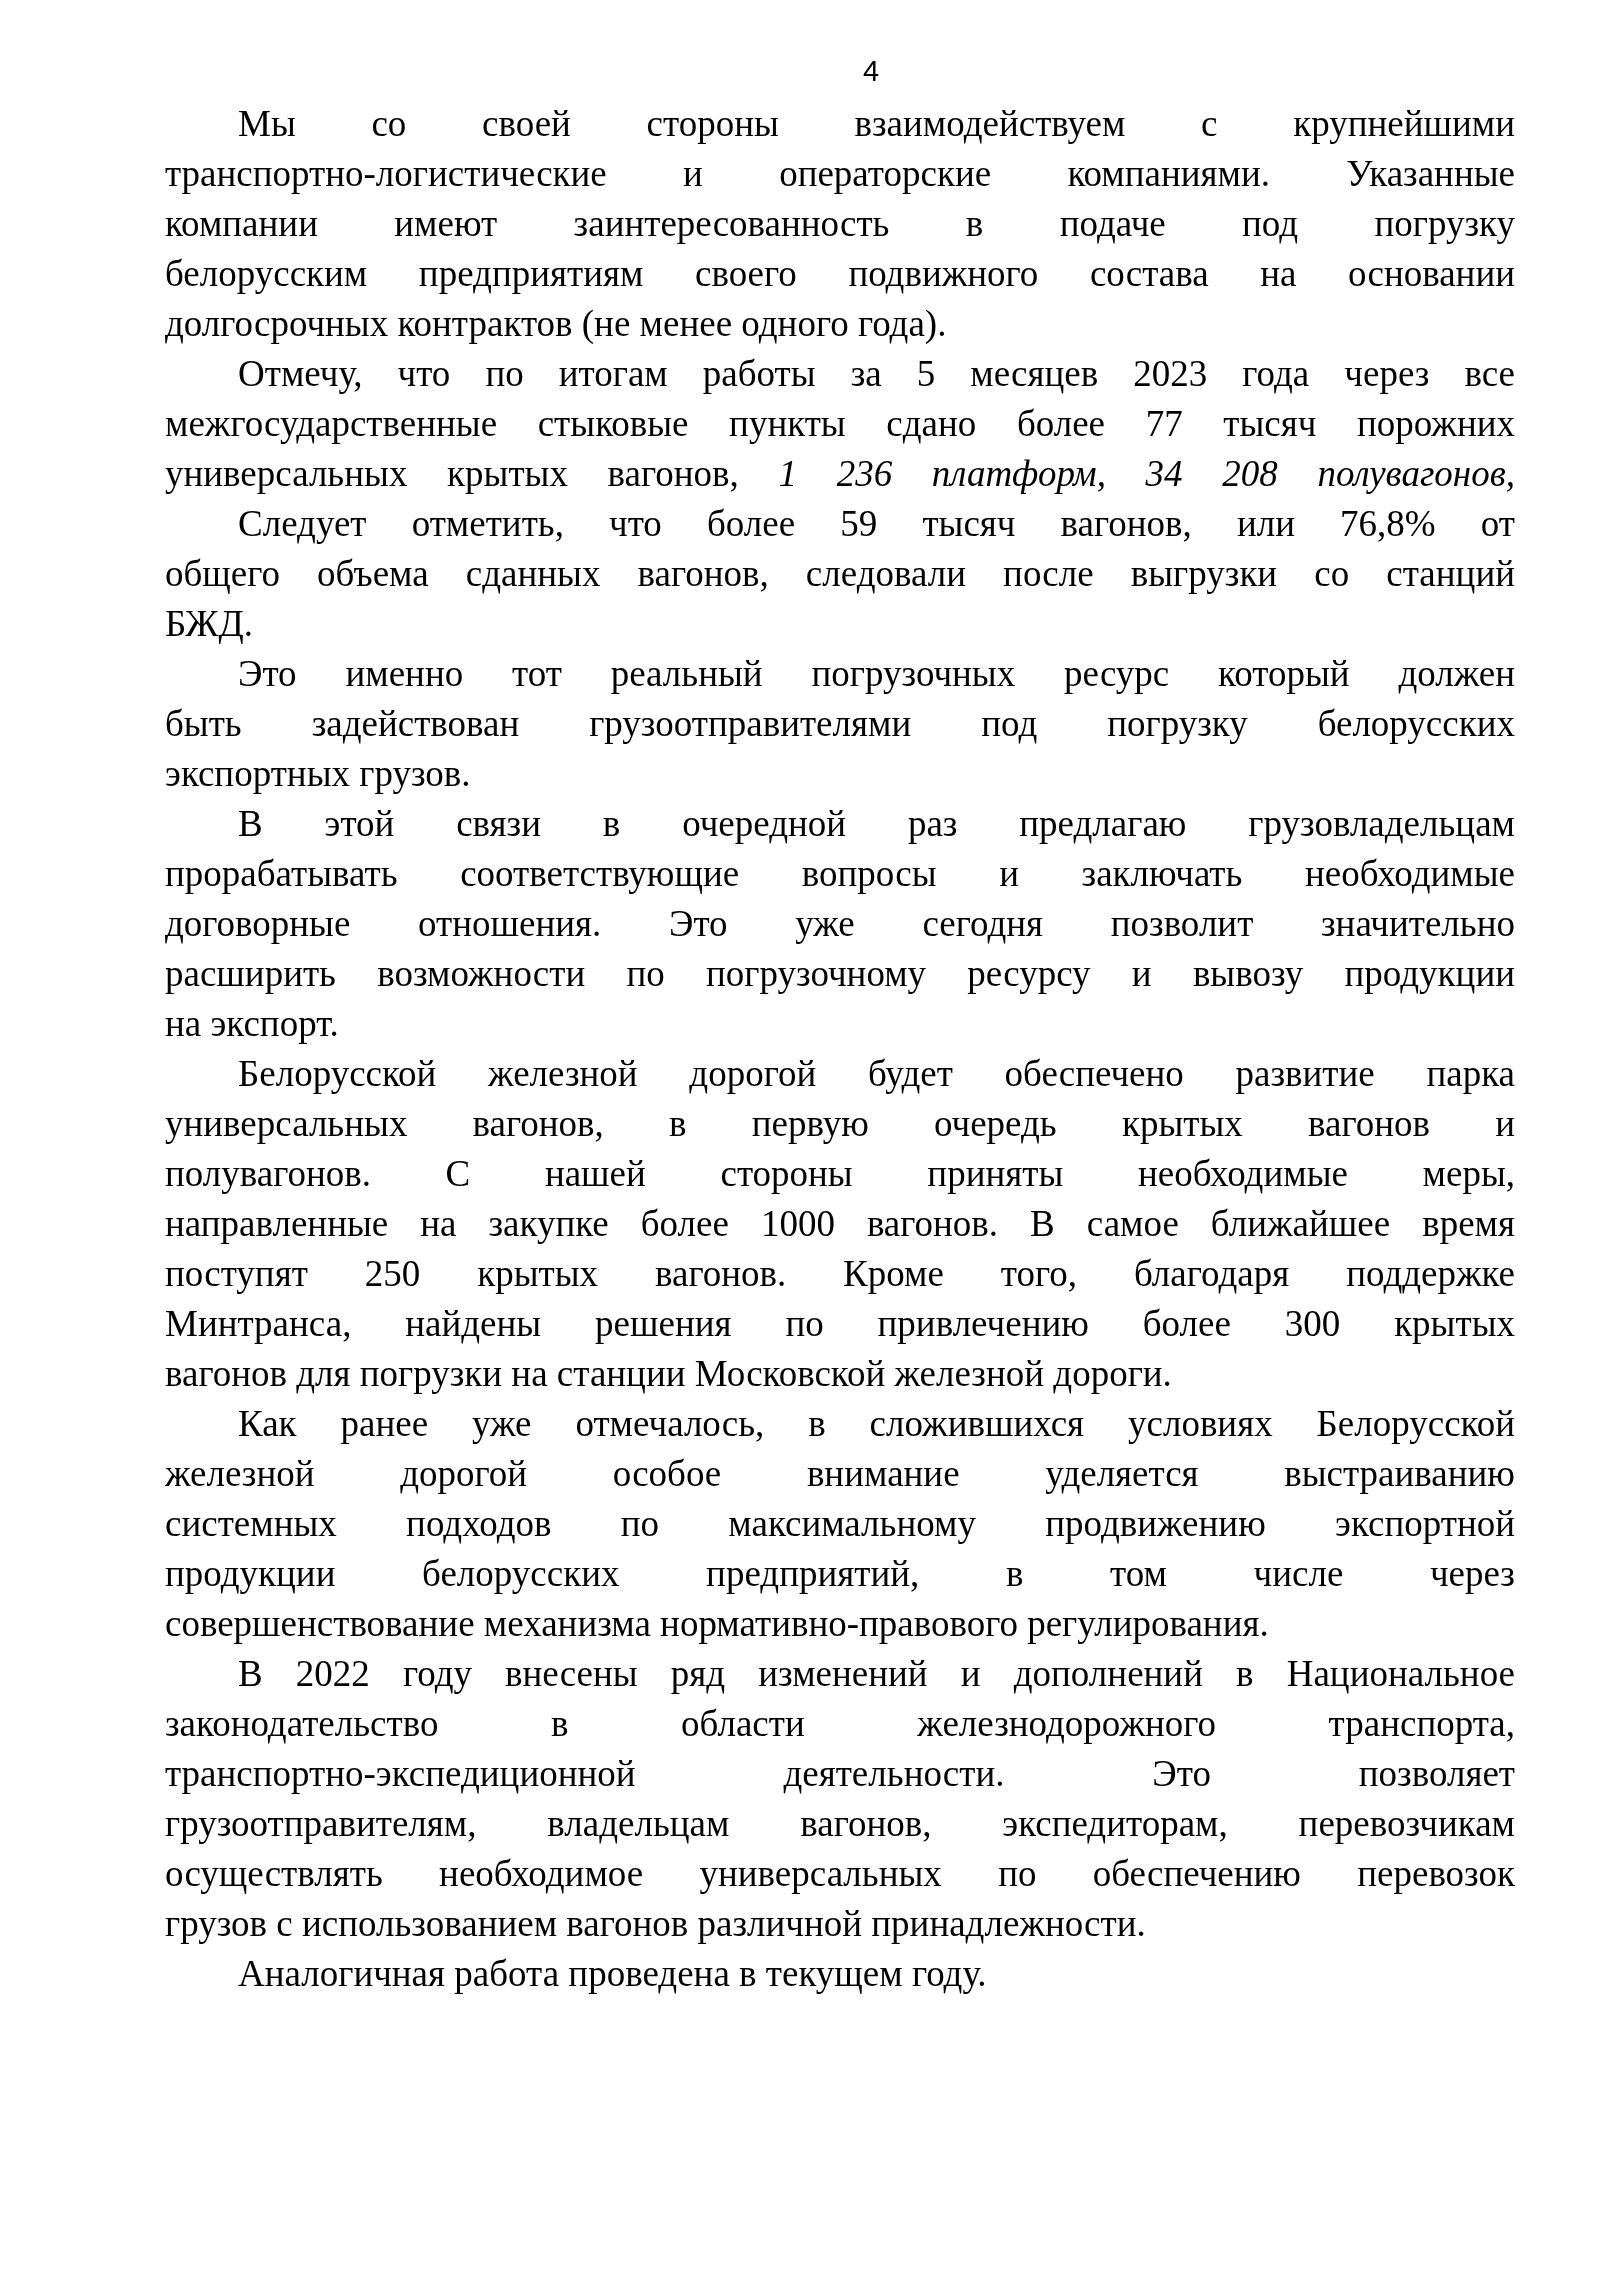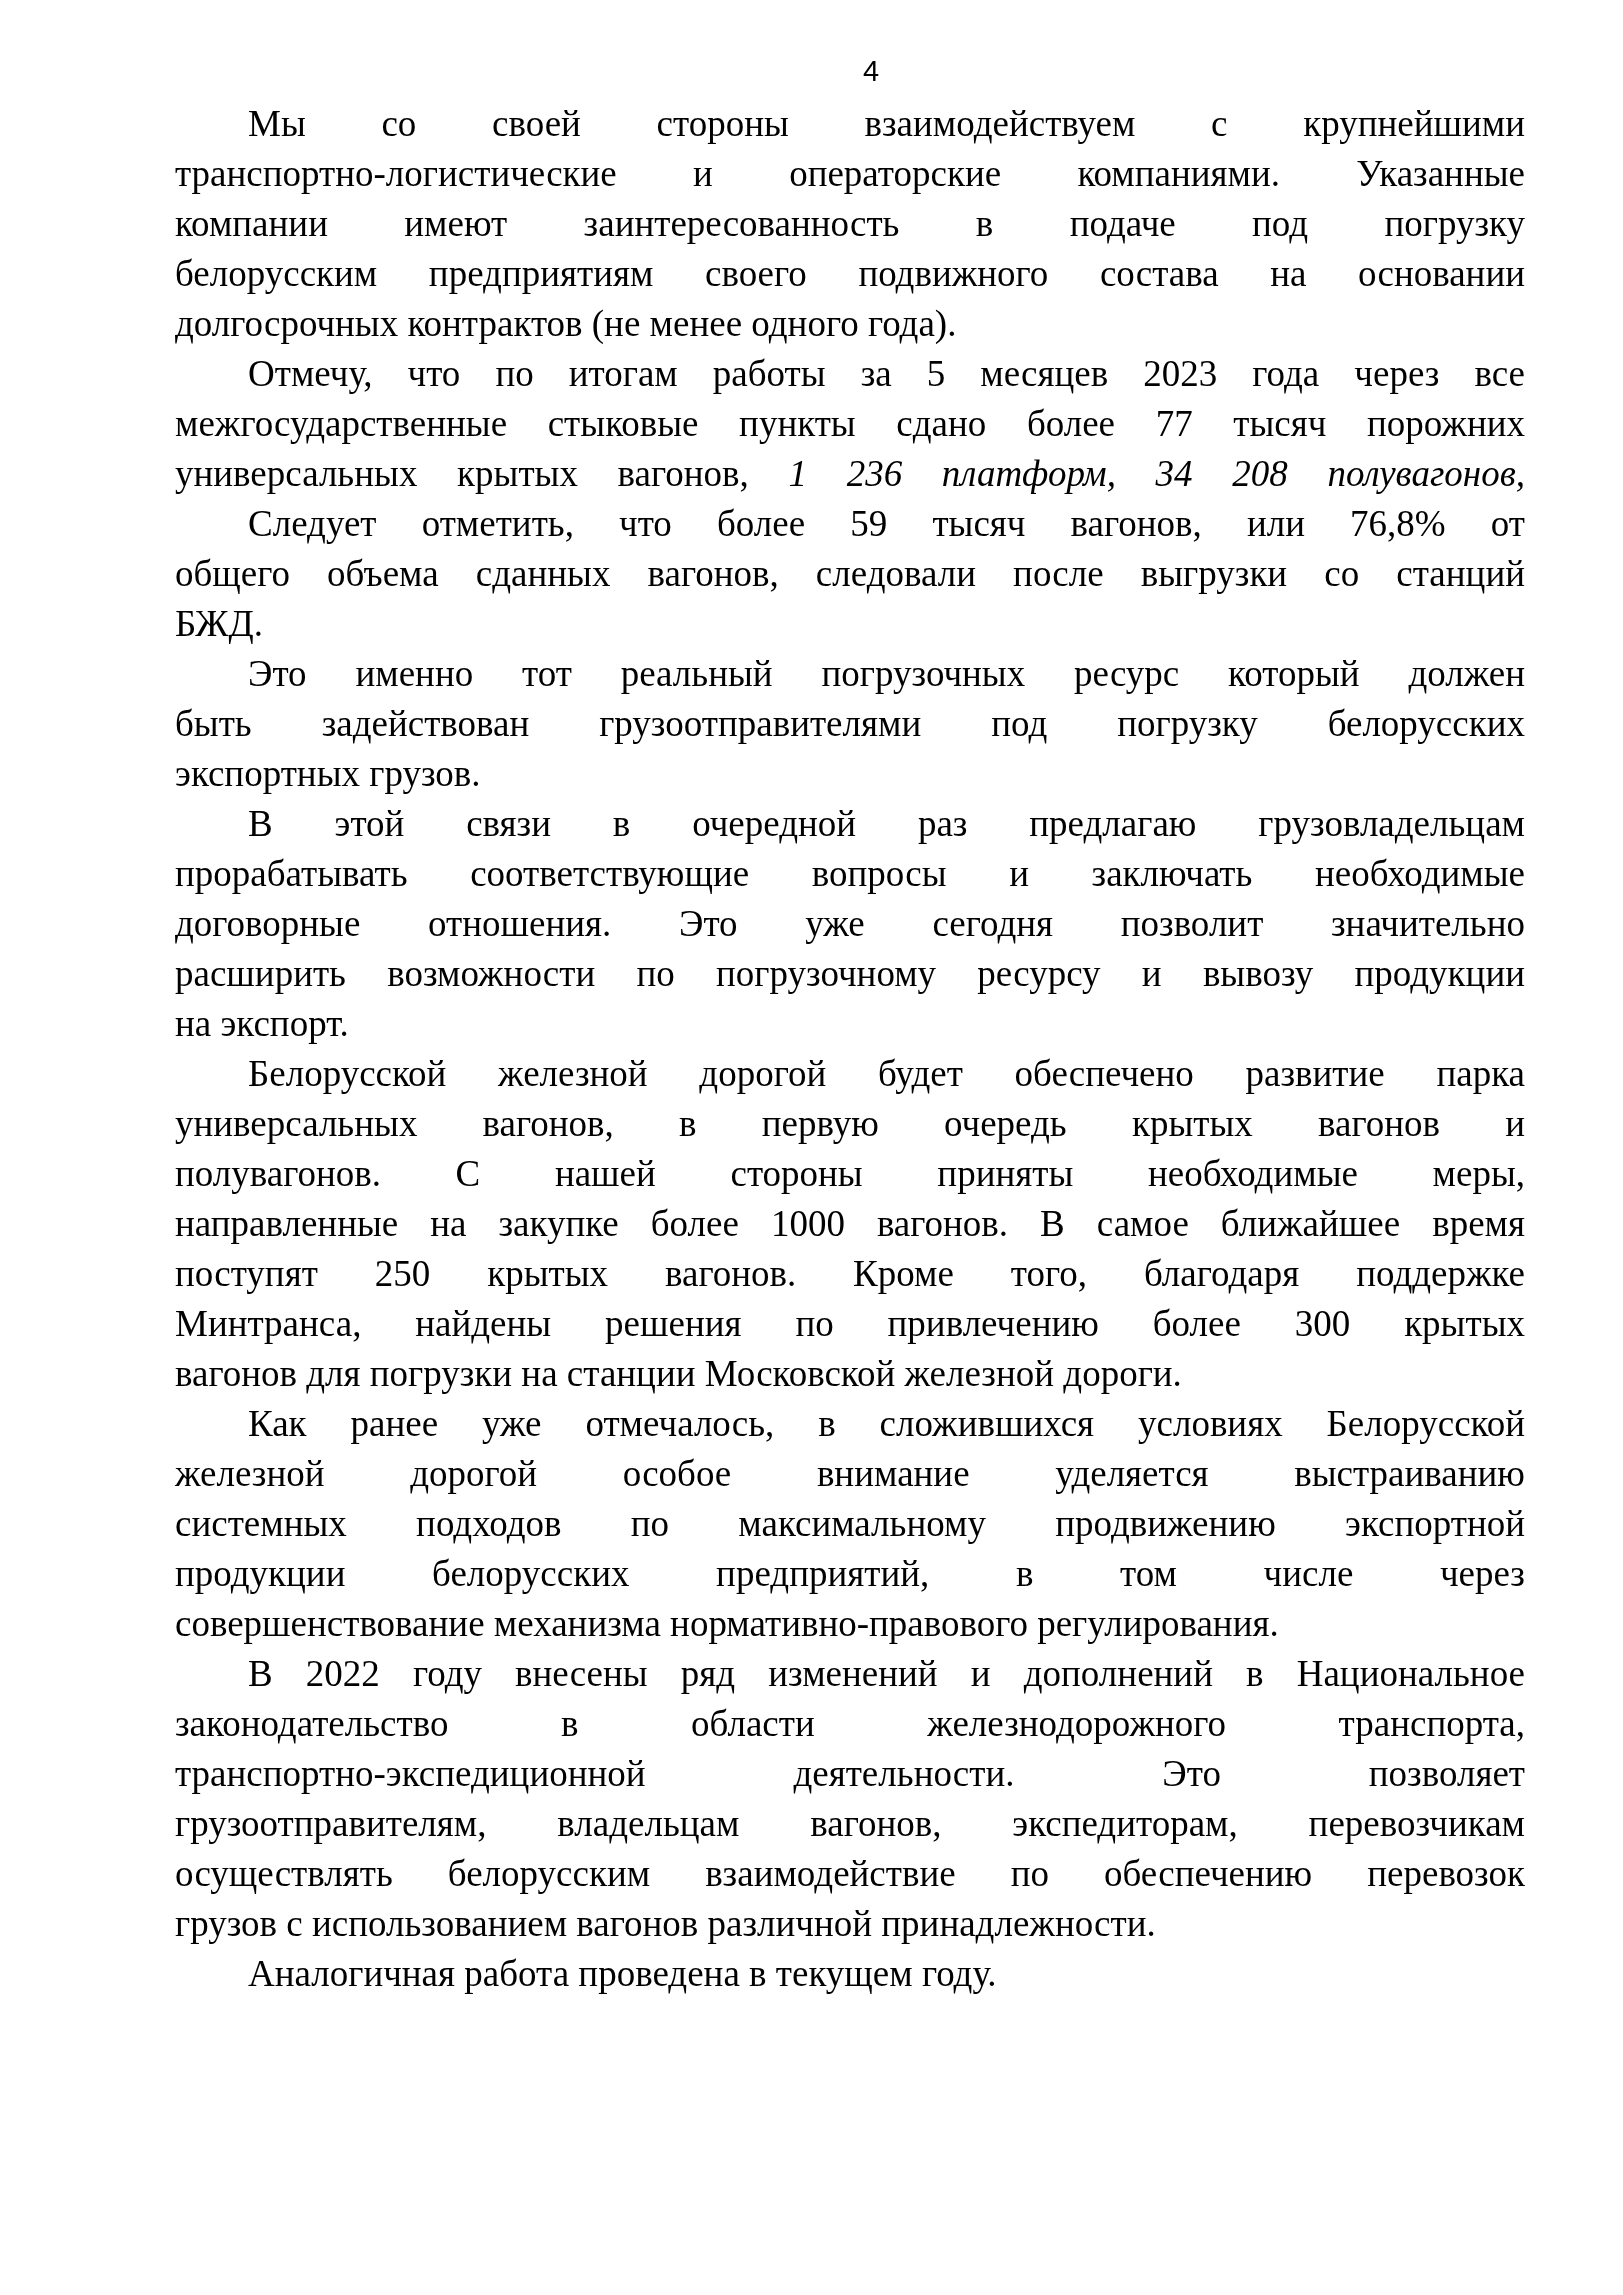--- a/index.html
+++ b/index.html
@@ -25,21 +25,21 @@
     left: 196px;
     width: 1350px;
     text-align: center;
     font-family: "Liberation Sans", "DejaVu Sans", sans-serif;
     font-size: 29px;
     line-height: 31px;
   }
   .document-body {
     position: absolute;
     top: 99px;
-    left: 175px;
+    left: 165px;
     width: 1350px;
     font-size: 37px;
     line-height: 50px;
   }
   .paragraph {
     margin: 0;
     padding: 0;
   }
   .line {
     text-align: justify;
@@ -104,21 +104,21 @@
         <div class="line"><span>железной дорогой особое внимание уделяется выстраиванию</span></div>
         <div class="line"><span>системных подходов по максимальному продвижению экспортной</span></div>
         <div class="line"><span>продукции белорусских предприятий, в том числе через</span></div>
         <div class="line last"><span>совершенствование механизма нормативно-правового регулирования.</span></div>
       </div>
       <div class="paragraph">
         <div class="line first"><span>В 2022 году внесены ряд изменений и дополнений в Национальное</span></div>
         <div class="line"><span>законодательство в области железнодорожного транспорта,</span></div>
         <div class="line"><span>транспортно-экспедиционной деятельности. Это позволяет</span></div>
         <div class="line"><span>грузоотправителям, владельцам вагонов, экспедиторам, перевозчикам</span></div>
-        <div class="line"><span>осуществлять белорусским взаимодействие по обеспечению перевозок</span></div>
+        <div class="line"><span>осуществлять необходимое универсальных по обеспечению перевозок</span></div>
         <div class="line last"><span>грузов с использованием вагонов различной принадлежности.</span></div>
       </div>
       <div class="paragraph">
         <div class="line first last"><span>Аналогичная работа проведена в текущем году.</span></div>
       </div>
     </div>
 </div>
 
 
 </body></html>

